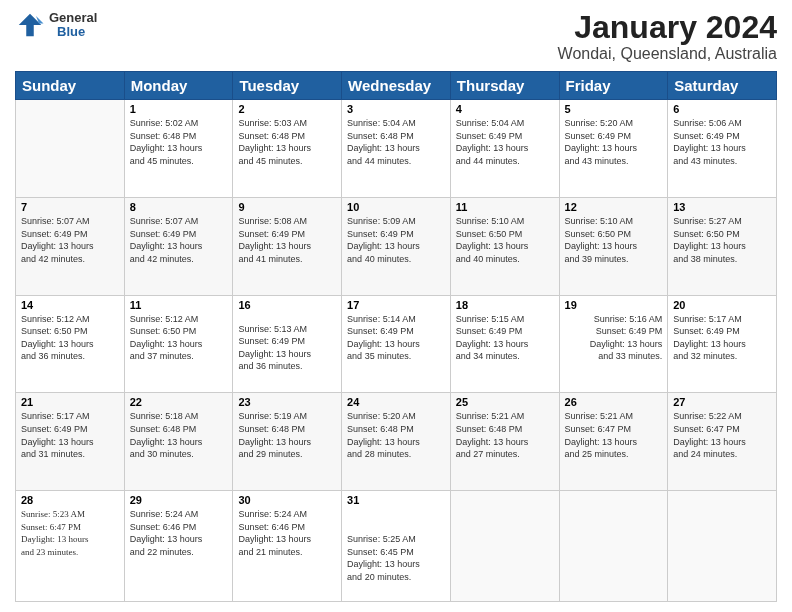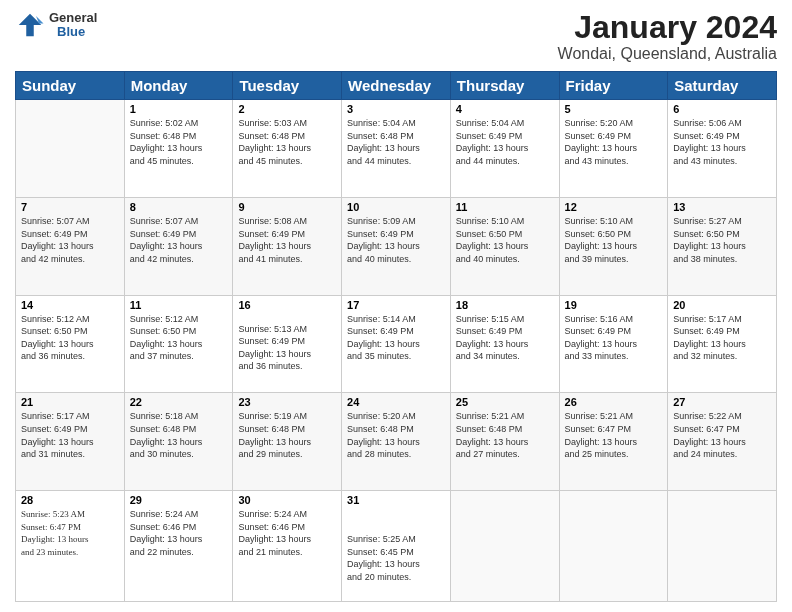--- a/index.html
+++ b/index.html
@@ -258,21 +258,21 @@
           </td>
           <td>
             <span class="day-num">18</span>
             <div class="day-info" style="white-space: pre-line;">Sunrise: 5:15 AM
 Sunset: 6:49 PM
 Daylight: 13 hours
 and 34 minutes.</div>
           </td>
           <td>
             <span class="day-num">19</span>
-            <div class="day-info" style="white-space: pre-line;">Sunrise: 5:16 AM
+            <div class="day-info" style="white-space: pre-line; text-align: right;">Sunrise: 5:16 AM
 Sunset: 6:49 PM
 Daylight: 13 hours
 and 33 minutes.</div>
           </td>
           <td>
             <span class="day-num">20</span>
             <div class="day-info" style="white-space: pre-line;">Sunrise: 5:17 AM
 Sunset: 6:49 PM
 Daylight: 13 hours
 and 32 minutes.</div>

